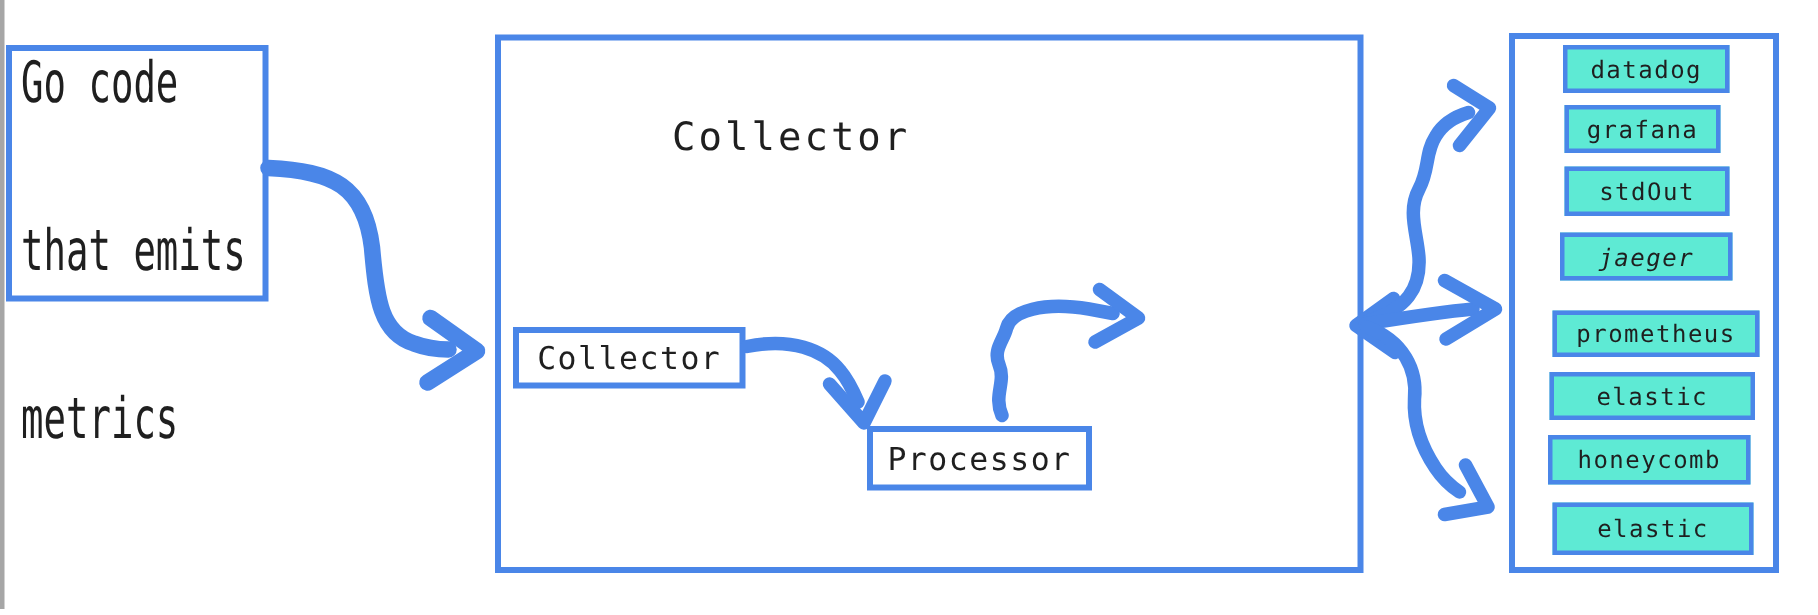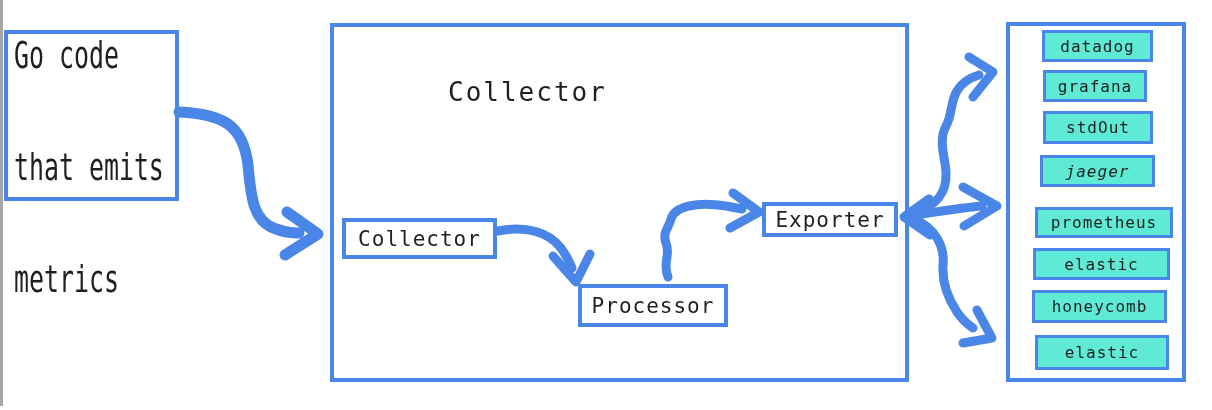--- a/index.html
+++ b/index.html
@@ -73,23 +73,20 @@
 </div>
 
 <div class="shape collector-box">
   <div class="collector-title">Collector</div>
   <div class="stage stage-receiver">
     <span>Collector</span>
   </div>
   <div class="stage stage-processor">
     <span>Processor</span>
   </div>
-  <div class="stage stage-exporter">
-    <span>Exporter</span>
-  </div>
 </div>
 
 <div class="shape dest-panel">
   <div class="dest dest-0">
       <span>datadog</span>
     </div>
   <div class="dest dest-1">
       <span>grafana</span>
     </div>
   <div class="dest dest-2">

